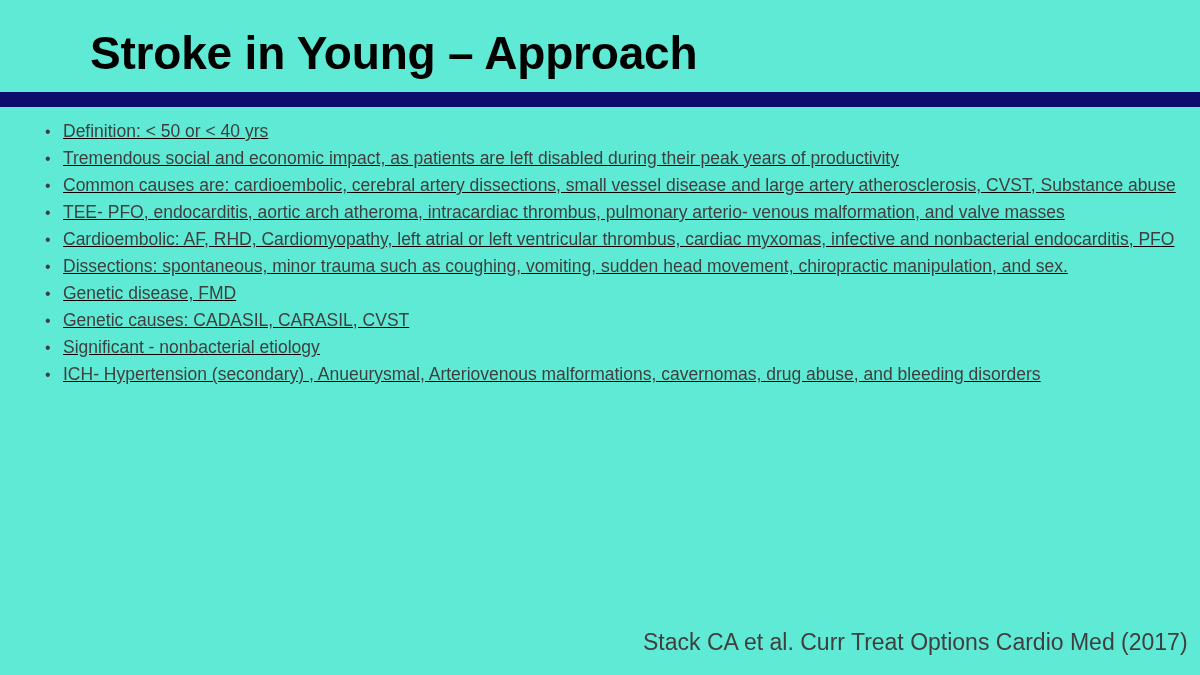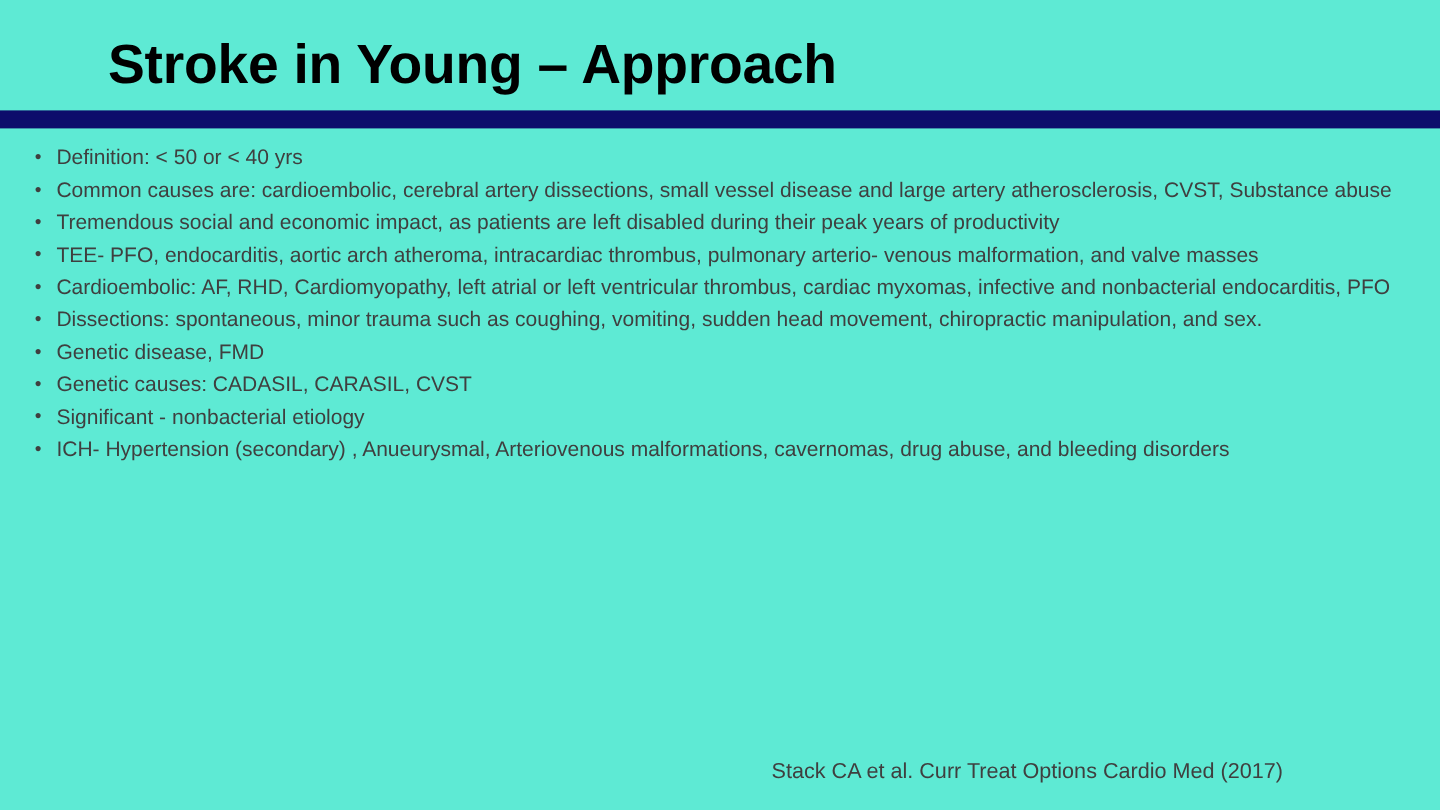--- a/index.html
+++ b/index.html
@@ -34,26 +34,27 @@
   .title-rule {
     position: absolute;
     left: 0;
     top: 92px;
     width: 1200px;
     height: 15px;
     background: #0D0D6B;
   }
   .body-list {
     position: absolute;
-    left: 23px;
+    left: 39px;
     top: 121px;
     width: 1160px;
     margin: 0;
     padding: 0;
     list-style: none;
+    text-decoration: underline;
   }
   .bullet-item {
     position: relative;
     padding-left: 24px;
     margin: 0 0 6px 0;
     font-size: 17.5px;
     line-height: 21px;
     color: #3f3f3f;
     font-family: "Liberation Sans", sans-serif;
   }
@@ -66,45 +67,45 @@
     line-height: 21px;
     color: #3f3f3f;
   }
   .bullet-text {
     display: block;
   }
   .citation {
     position: absolute;
     left: 643px;
     top: 632px;
-    font-size: 18px;
+    font-size: 23px;
     line-height: 21px;
     color: #3f3f3f;
     font-family: "Liberation Sans", sans-serif;
     white-space: nowrap;
   }
 </style>
 </head>
 <body>
 
 <div class="slide">
 
   <div class="slide-title">Stroke in Young – Approach</div>
 
   <div class="title-rule"></div>
 
   <ul class="body-list">
     <li class="bullet-item">
       <span class="bullet-text">Definition: &lt; 50 or &lt; 40 yrs</span>
     </li>
     <li class="bullet-item">
-      <span class="bullet-text"> Common causes are: cardioembolic, cerebral artery dissections, small vessel disease and large artery atherosclerosis, CVST, Substance abuse</span>
+      <span class="bullet-text">Tremendous social and economic impact, as patients are left disabled during their peak years of productivity</span>
     </li>
     <li class="bullet-item">
-      <span class="bullet-text">Tremendous social and economic impact, as patients are left disabled during their peak years of productivity</span>
+      <span class="bullet-text"> Common causes are: cardioembolic, cerebral artery dissections, small vessel disease and large artery atherosclerosis, CVST, Substance abuse</span>
     </li>
     <li class="bullet-item">
       <span class="bullet-text">TEE- PFO, endocarditis, aortic arch atheroma, intracardiac thrombus, pulmonary arterio- venous malformation, and valve masses</span>
     </li>
     <li class="bullet-item">
       <span class="bullet-text">Cardioembolic: AF, RHD, Cardiomyopathy, left atrial or left ventricular thrombus, cardiac myxomas, infective and nonbacterial endocarditis, PFO</span>
     </li>
     <li class="bullet-item">
       <span class="bullet-text">Dissections: spontaneous, minor trauma such as coughing, vomiting, sudden head movement, chiropractic manipulation, and sex.</span>
     </li>

